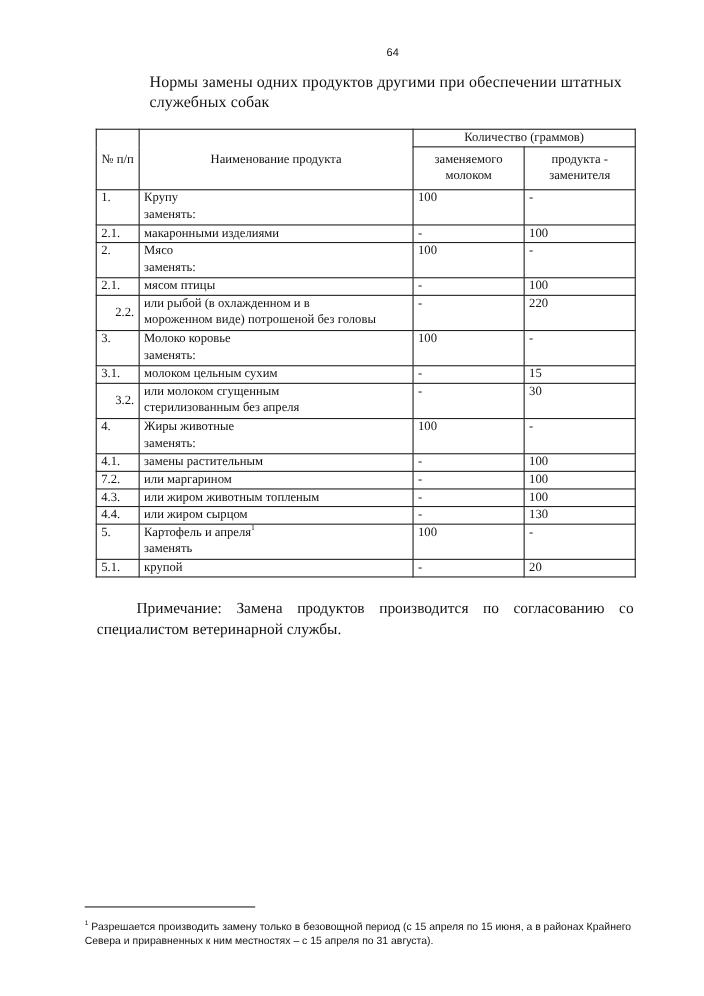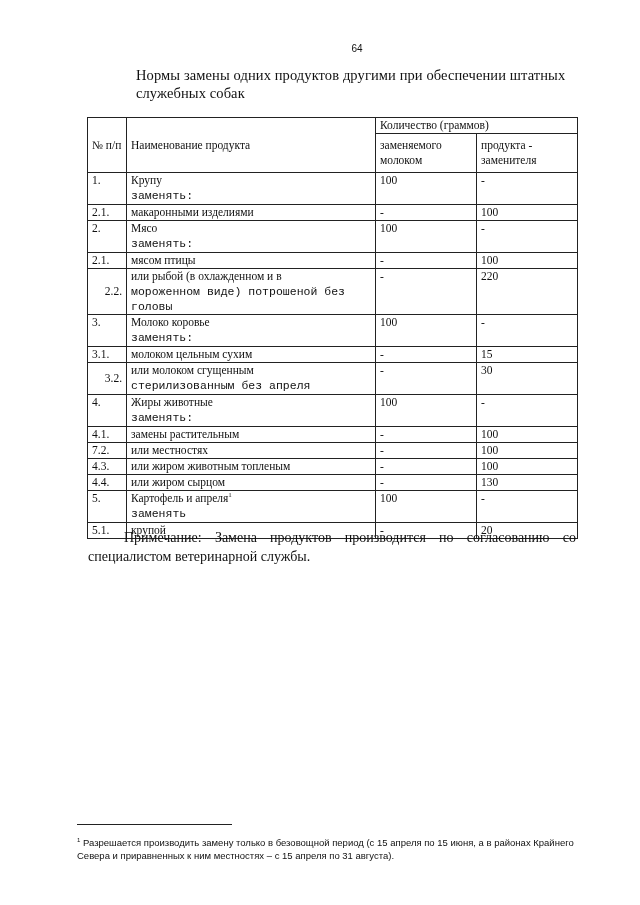--- a/index.html
+++ b/index.html
@@ -6,31 +6,31 @@
   body { width: 640px; height: 905px; position: relative; overflow: hidden;
          font-family: "Liberation Serif", "DejaVu Serif", serif; color: #111; }
   .page-number { position: absolute; top: 43px; left: 0; width: 636px; text-align: center;
                  font-family: "Liberation Sans", sans-serif; font-size: 10px; padding-left: 39px; }
   .title { position: absolute; top: 66px; left: 92px; width: 480px; font-weight: normal;
            font-size: 14.5px; line-height: 18px; letter-spacing: 0.1px; margin-left: 44px; }
   table.norms { position: absolute; top: 117px; left: 87px; width: 490px;
                 border-collapse: collapse; font-size: 11.5px; table-layout: fixed; }
   table.norms td, table.norms th { border: 1px solid #222; padding: 0 4px; vertical-align: top;
                 font-weight: normal; line-height: 15px; }
-  table.norms th { text-align: left; vertical-align: middle; }
+  table.norms th { text-align: center; vertical-align: middle; }
   col.c-num { width: 39px; } col.c-name { width: 249px; } col.c-a { width: 101px; } col.c-b { width: 101px; }
   tr.h1 th { height: 15px; }
   tr.h2 th { height: 38px; }
   tr.r1 td { height: 15px; }
   tr.r2 td { height: 31px; }
   td.num { padding-left: 2px; }
   td.num.mid { vertical-align: middle; text-align: right; }
-  td.name .sub { display: block; font-family: Liberation Mono, monospace; }
+  td.name .sub { display: block; }
   .fn-ref { font-size: 7px; vertical-align: super; line-height: 0; }
-  .note { position: absolute; top: 528px; left: 88px; width: 488px; font-size: 14px;
+  .note { position: absolute; top: 544px; left: 88px; width: 488px; font-size: 14px;
           line-height: 19px; text-align: justify; text-indent: 36px; }
   .fn-line { position: absolute; top: 824px; left: 77px; width: 155px; border-top: 1px solid #222; }
   .footnote { position: absolute; top: 834px; left: 77px; width: 500px; font-size: 9.5px;
               line-height: 13px; font-family: "Liberation Sans", sans-serif; }
   .footnote sup { font-size: 6px; }
 </style>
 </head>
 <body>
 
 <div class="page-number">64</div>
@@ -111,21 +111,21 @@
       <td>-</td>
     </tr>
     <tr class="r1">
       <td class="num">4.1.</td>
       <td class="name">замены растительным</td>
       <td>-</td>
       <td>100</td>
     </tr>
     <tr class="r1">
       <td class="num">7.2.</td>
-      <td class="name">или местностях</td>
+      <td class="name">или маргарином</td>
       <td>-</td>
       <td>100</td>
     </tr>
     <tr class="r1">
       <td class="num">4.3.</td>
       <td class="name">или жиром животным топленым</td>
       <td>-</td>
       <td>100</td>
     </tr>
     <tr class="r1">

